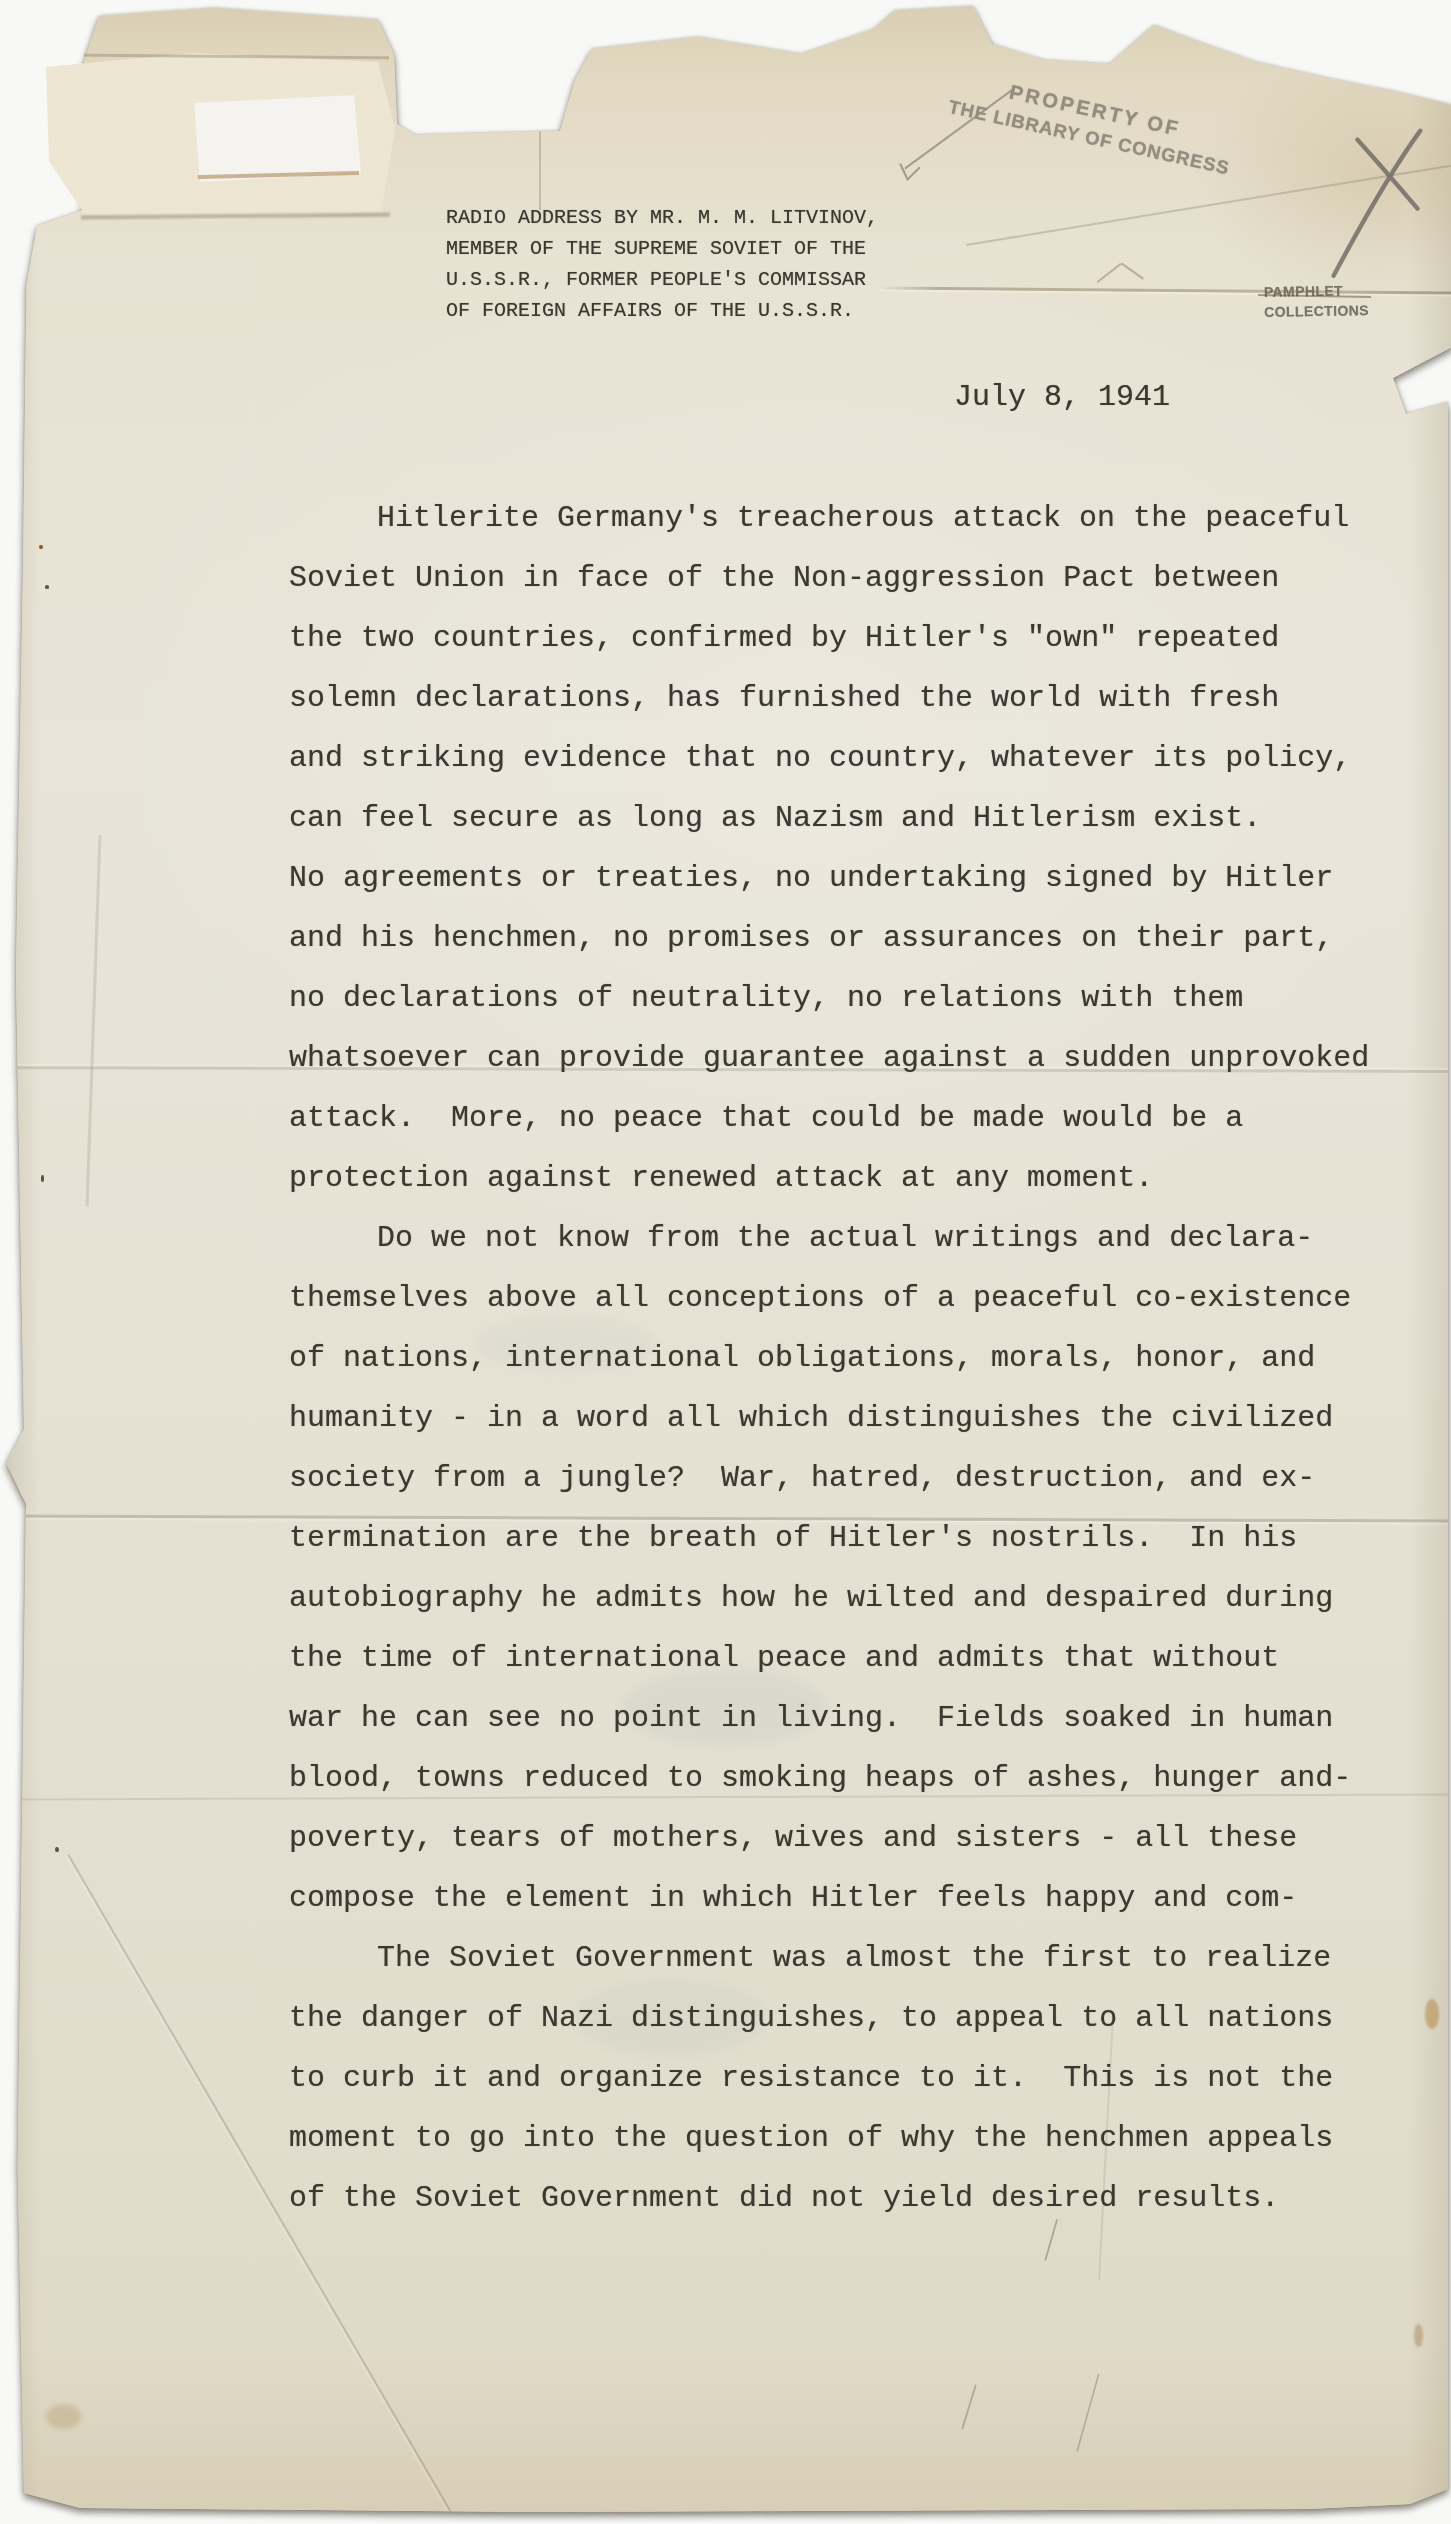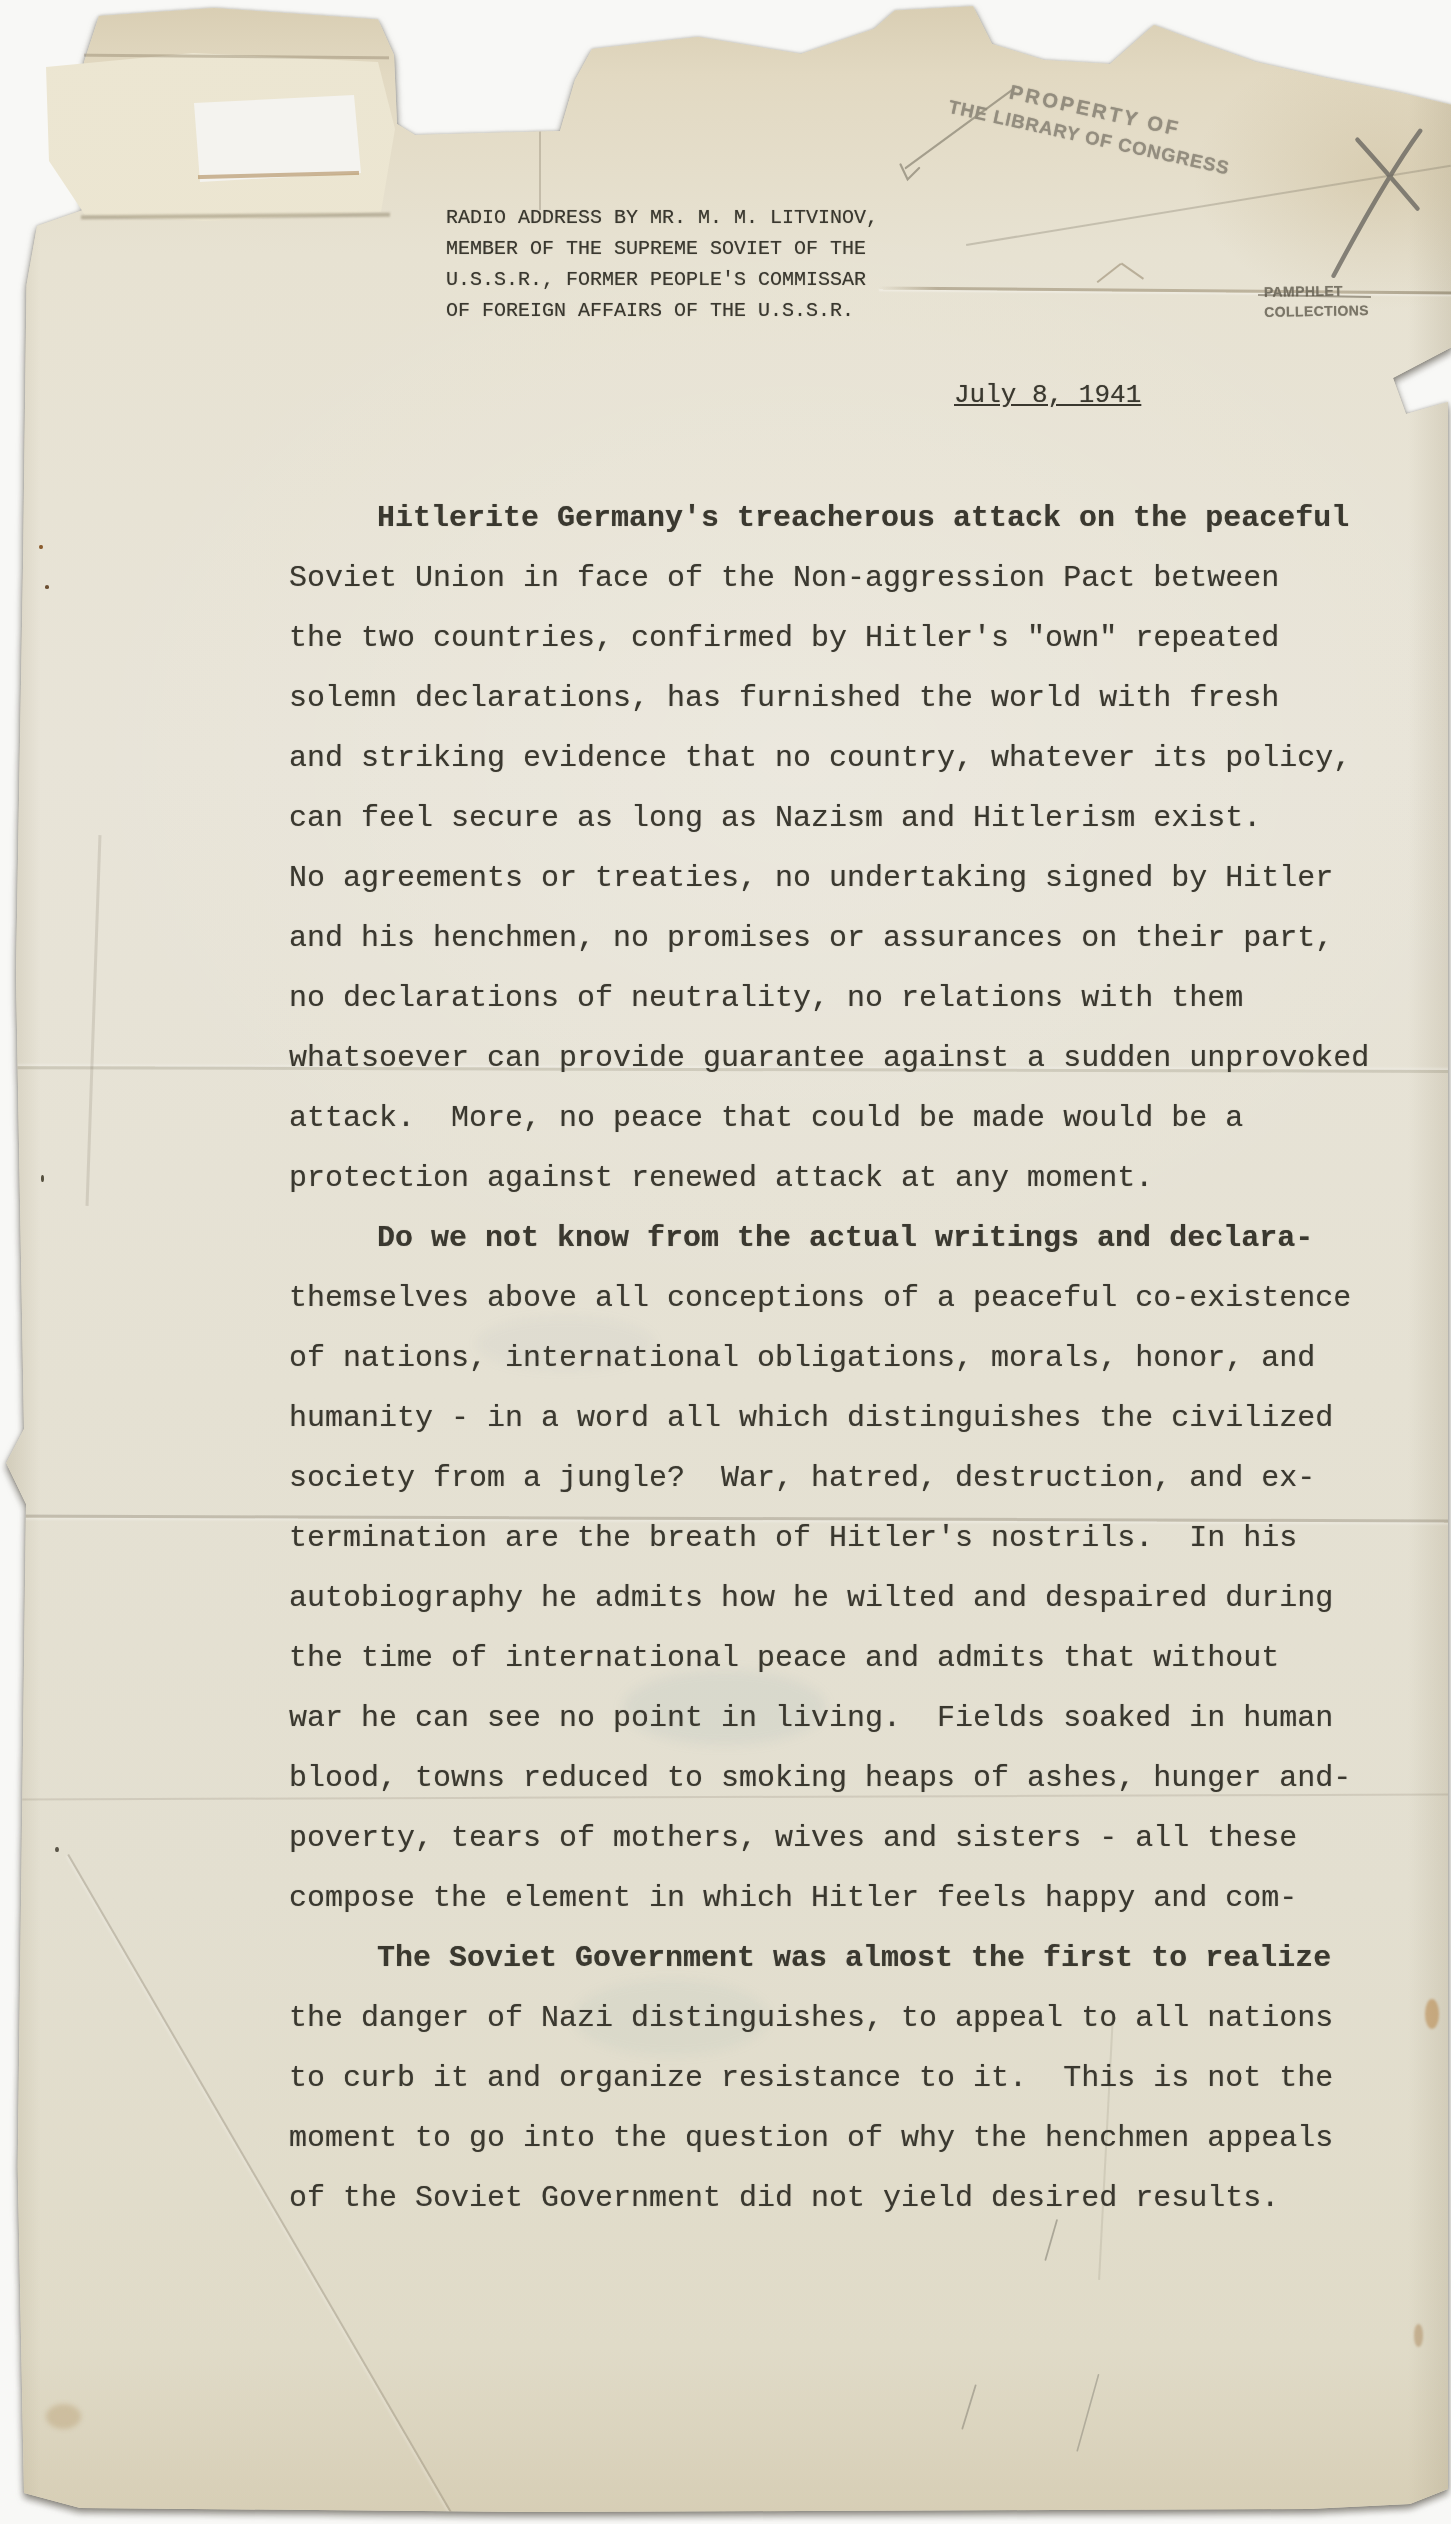--- a/index.html
+++ b/index.html
@@ -27,26 +27,26 @@
     clip-path:polygon(46px 67px,193px 53px,378px 62px,395px 129px,381px 212px,205px 221px,85px 215px,49px 161px);}
   .hole{position:absolute;inset:0;pointer-events:none;background:#f4f3ef;
     clip-path:polygon(194px 103px,354px 95px,361px 173px,200px 182px);}
   .hole-edge{position:absolute;left:198px;top:173px;width:161px;height:4.4px;background:rgba(168,127,74,.55);
     transform:rotate(-1.5deg);filter:blur(0.4px);}
   .speck{position:absolute;border-radius:50%;}
 
   .header{position:absolute;left:446px;top:202px;font-size:20px;line-height:31px;color:var(--ink);
           text-shadow:0 0 0.9px rgba(58,56,47,.55);}
   .hline{white-space:pre;}
-  .date{position:absolute;left:954px;top:380px;font-size:26px;color:var(--ink);white-space:pre;
-        text-shadow:0 0 0.9px rgba(58,56,47,.55);text-decoration:underline;}
+  .date{position:absolute;left:954px;top:380px;font-size:30px;color:var(--ink);white-space:pre;
+        text-shadow:0 0 0.9px rgba(58,56,47,.55);}
   .docbody{position:absolute;left:289px;top:488px;font-size:30px;line-height:60px;color:var(--ink);
         text-shadow:0 0 0.9px rgba(58,56,47,.5);}
   .tline{white-space:pre;}
-  .tline.indent{padding-left:88px;font-weight:bold;}
+  .tline.indent{padding-left:88px;}
 
   .stamp-lib{position:absolute;left:935px;top:99px;width:314px;transform:rotate(12.5deg);
     text-align:center;color:var(--stamp-ink);font-family:"Liberation Sans",sans-serif;font-weight:bold;
     opacity:.92;text-shadow:0 0 1.3px rgba(141,135,121,.8);}
   .stamp-lib .l1{font-size:20.3px;letter-spacing:2.7px;}
   .stamp-lib .l2{font-size:18.6px;letter-spacing:0.9px;margin-top:5.3px;}
   .stamp-pam{position:absolute;left:1264px;top:281px;transform:rotate(-1deg);color:#6f6a5c;
     font-family:"Liberation Sans",sans-serif;font-weight:bold;font-size:14px;line-height:20.3px;
     letter-spacing:0.4px;opacity:.9;text-shadow:0 0 0.9px rgba(111,106,92,.7);}
   .stamp-strike{position:absolute;left:1258px;top:295px;width:113px;height:1.8px;background:rgba(90,82,66,.5);

